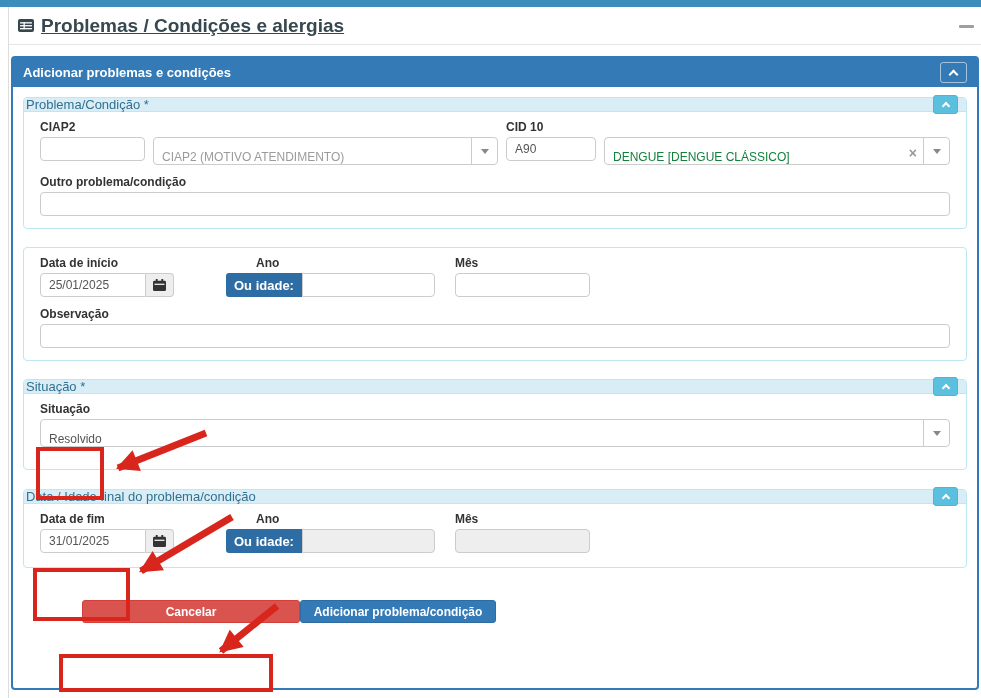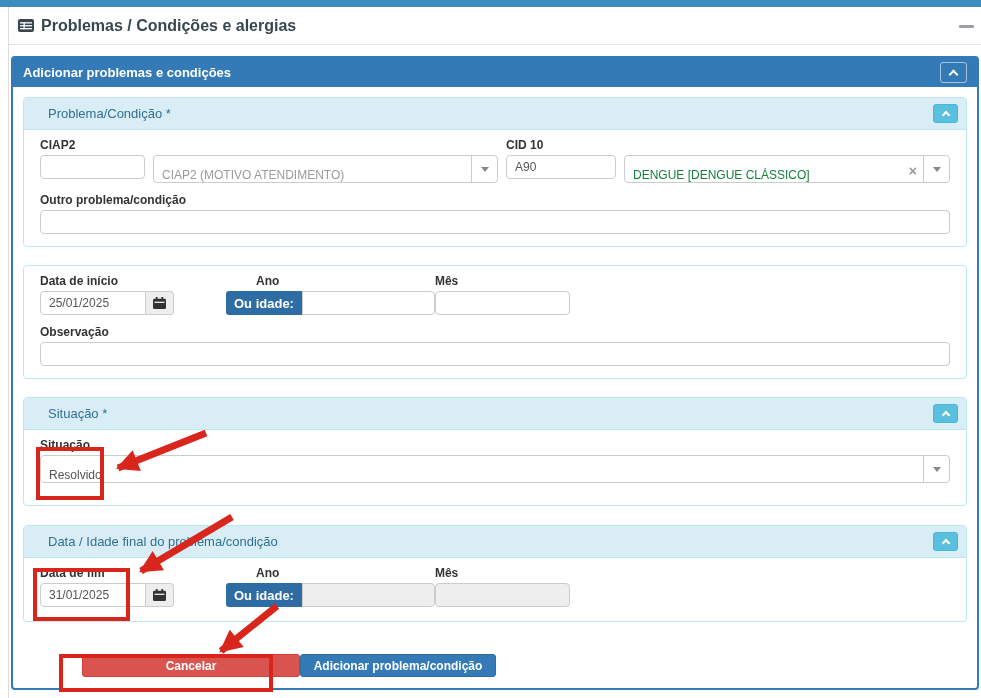--- a/index.html
+++ b/index.html
@@ -3,33 +3,33 @@
 <meta charset="utf-8">
 <style>
   * { box-sizing: border-box; margin: 0; padding: 0; }
   html,body { width: 981px; height: 698px; }
   body { position: relative; font-family: "Liberation Sans", sans-serif; background: #fff; overflow: hidden; }
 
   .topbar { position:absolute; left:0; top:0; width:981px; height:7px; background:#3c8dbc; }
 
   .widget { position:absolute; left:8px; top:7px; width:973px; height:691px; background:#fff; border-left:1px solid #ddd; }
   .widget-header { height:38px; display:flex; align-items:center; padding-left:9px; border-bottom:1px solid #e6e6e6; position:relative; }
-  .widget-title { font-size:16px; font-weight:bold; color:#37474f; margin-left:7px; }
+  .widget-title { font-size:19px; font-weight:bold; color:#37474f; margin-left:7px;text-decoration:underline; }
   .minimize { position:absolute; right:5px; top:11px; width:20px; height:16px; display:flex; align-items:center; justify-content:center; cursor:pointer; background:none; border:none; }
   .minimize .bar { width:15px; height:3px; background:#9e9ea4; border-radius:1px; }
 
   .panel { position:absolute; left:2px; top:49px; width:968px; height:634px; border:2px solid #337ab7; border-radius:4px; background:#fff; }
   .panel-header { height:29px; background:#337ab7; display:flex; align-items:center; padding:0 10px; border-radius:1px 1px 0 0; }
   .panel-title { color:#fff; font-size:13px; font-weight:bold; }
   .panel-collapse-btn { margin-left:auto; width:27px; height:21px; border:1px solid rgba(255,255,255,.55); border-radius:3px; background:transparent; display:flex; align-items:center; justify-content:center; cursor:pointer; }
   .chev { width:7px; height:7px; border-top:2px solid #fff; border-left:2px solid #fff; transform:rotate(45deg); margin-top:3px; }
   .panel-body { padding:10px 10px 0; position:relative; }
 
   .sub { border:1px solid #bce8f1; border-radius:4px; margin-bottom:18px; background:#fff; }
-  .sub-header { background:#d9edf7; border-bottom:1px solid #bce8f1; border-radius:3px 3px 0 0; display:flex; align-items:center; padding:0 8px 0 24px; height:32px; }
+  .sub-header { background:#d9edf7; border-bottom:1px solid #bce8f1; border-radius:3px 3px 0 0; display:flex; align-items:center; padding:0 8px 0 2px; height:14px; }
   .sub-title { color:#31708f; font-size:13px; }
   .sub-collapse-btn { margin-left:auto; width:25px; height:19px; background:#5bc0de; border:1px solid #46b8da; border-radius:3px; display:flex; align-items:center; justify-content:center; cursor:pointer; }
   .sub-collapse-btn .chev { width:6px; height:6px; margin-top:2px; }
   .sub-body { padding:8px 16px 12px; }
   .sub-body.pb-lg { padding-bottom:22px; }
   .sub-body.pb-md { padding-bottom:14px; }
 
   .lbl { font-size:12px; font-weight:bold; color:#333; line-height:14px; margin-bottom:3px; }
   .row { display:flex; }
   .grp { display:flex; }
@@ -43,21 +43,21 @@
   .sel-clear { font-size:14px; font-weight:bold; color:#999; padding:0 6px; line-height:22px; cursor:pointer; }
   .sel-arrow { width:26px; align-self:stretch; border-left:1px solid #ccc; display:flex; align-items:center; justify-content:center; }
   .caret { width:0; height:0; border-left:4px solid transparent; border-right:4px solid transparent; border-top:5px solid #888; }
 
   .date-inp { width:106px; border-radius:4px 0 0 4px; }
   .addon { width:28px; height:24px; background:#eee; border:1px solid #ccc; border-left:none; border-radius:0 4px 4px 0; display:flex; align-items:center; justify-content:center; cursor:pointer; padding:0; }
   .badge-blue { height:24px; background:#2e6da4; color:#fff; font-weight:bold; font-size:13px; display:flex; align-items:center; padding:0 8px; border-radius:3px 0 0 3px; white-space:nowrap;margin-left:44px; }
   .ano-inp { width:133px; border-radius:0 4px 4px 0; }
   .mes-inp { width:135px; }
   .ml8 { margin-left:8px; }
-  .ml10 { margin-left:0; }
+  .ml10 { margin-left:20px; }
   .mt10 { margin-top:10px; }
   .lbl-ano { margin-left:74px; }
 
   .btn-row { display:flex; margin:32px 0 0 45px; }
   .btn { height:23px; border-radius:3px; font-size:12px; font-weight:bold; color:#fff; font-family:inherit; cursor:pointer; }
   .btn-add { width:196px; background:#337ab7; border:1px solid #2e6da4; }
   .btn-cancel { width:218px; background:#d9534f; border:1px solid #d43f3a; margin-left:14px; }
 
   .ann-box { position:absolute; border:4px solid #d9261d; z-index:40; pointer-events:none; }
   #ann-situacao { left:36px; top:447px; width:68px; height:53px; }
@@ -115,21 +115,21 @@
                   <span class="sel-text ph">CIAP2 (MOTIVO ATENDIMENTO)</span>
                   <span class="sel-arrow">
                     <span class="caret"></span>
                   </span>
                 </div>
               </div>
             </div>
             <div class="ml8" style="flex:1;">
               <div class="lbl">CID 10</div>
               <div class="row">
-                <input class="inp" style="width: 110px;" value="A90">
+                <input class="inp" style="width: 90px;" value="A90">
                 <div class="sel ml8" style="flex:1;">
                   <span class="sel-text">DENGUE [DENGUE CLÁSSICO]</span>
                   <span class="sel-clear">×</span>
                   <span class="sel-arrow">
                     <span class="caret"></span>
                   </span>
                 </div>
               </div>
             </div>
           </div>

